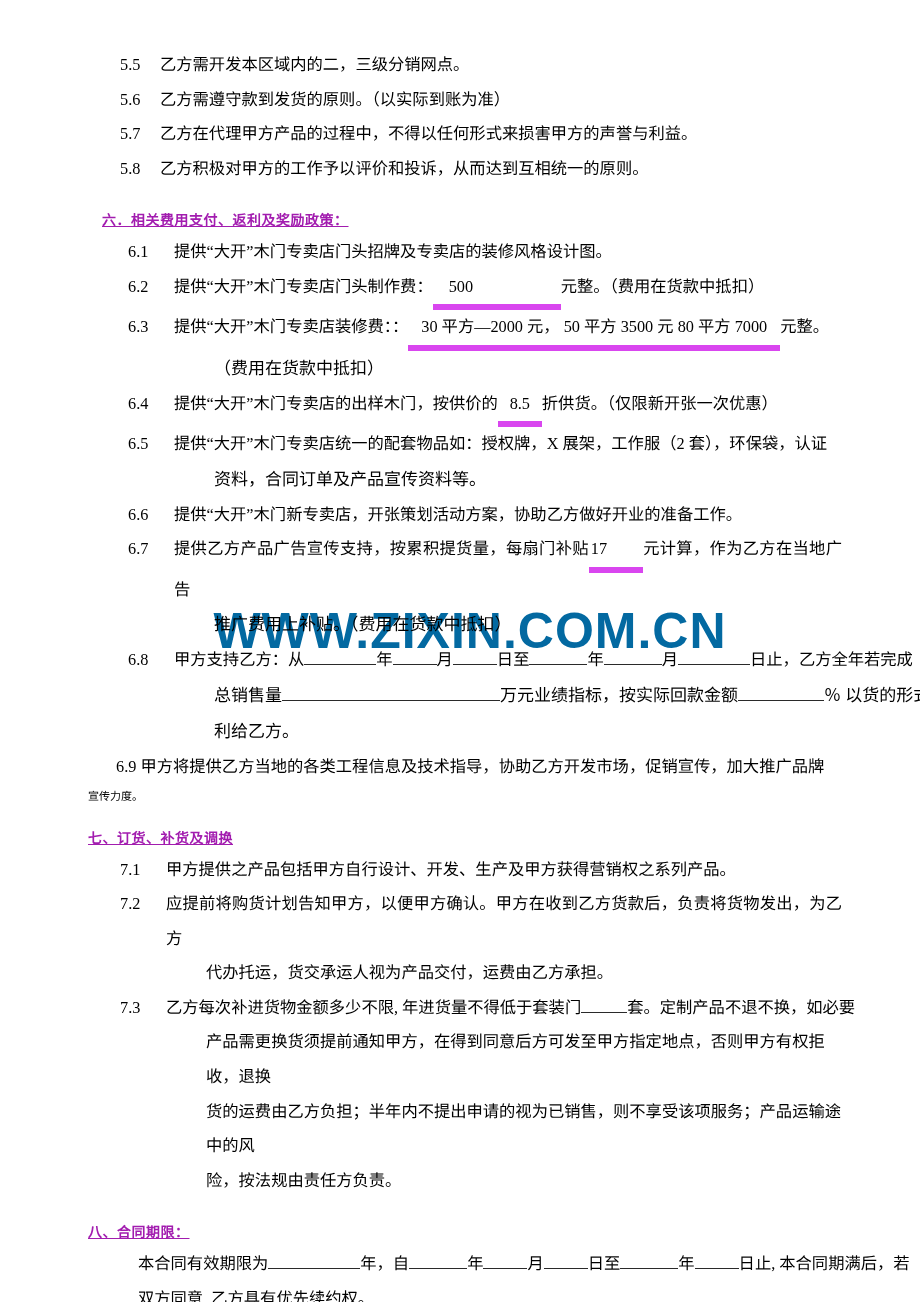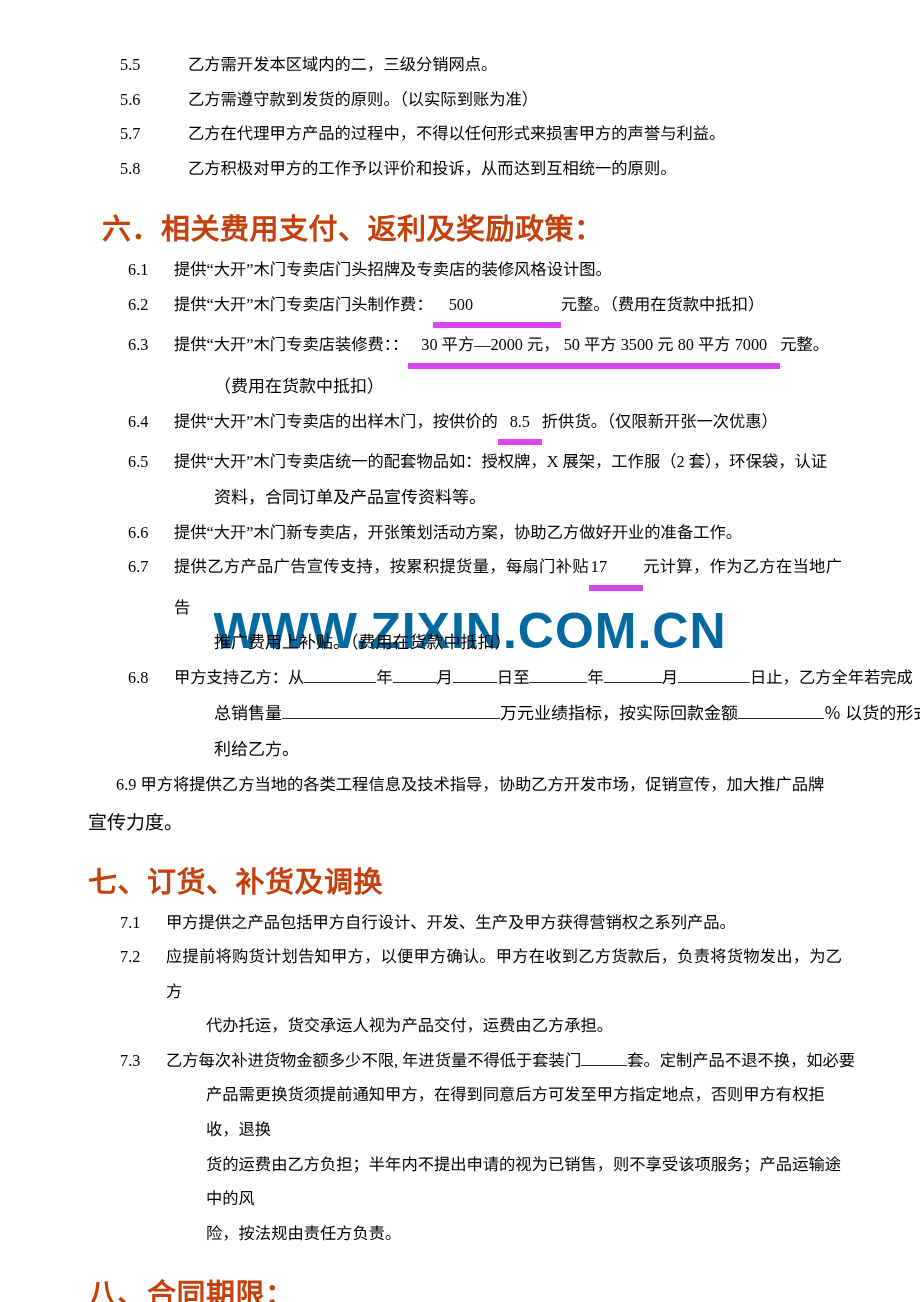--- a/index.html
+++ b/index.html
@@ -39,26 +39,27 @@
     user-select: none;
     z-index: 0;
   }
 
   .content { position: relative; z-index: 2; }
 
   
   .sec-heading {
     font-family: "Liberation Sans", "DejaVu Sans", sans-serif;
     font-weight: 700;
-    font-size: 29px;
-    color: #c2410c;
+    font-size: 14px;
+    color: #a21caf;
     margin: 0;
     padding: 0;
     line-height: 1.2;
     letter-spacing: 0.5px;
+    text-decoration: underline;
   }
   .h-six   { margin: 26px 0 6px 14px; }
   .h-seven { margin: 22px 0 6px 0px; }
   .h-eight { margin: 26px 0 6px 0px; }
 
   
   .clause {
     display: flex;
     align-items: flex-start;
     font-size: 16.3px;
@@ -70,21 +71,21 @@
     font-family: "Liberation Serif", "DejaVu Serif", serif;
     white-space: nowrap;
   }
   .clause .txt {
     flex: 1 1 auto;
     text-align: justify;
     text-justify: inter-ideograph;
   }
 
   
-  .ind-5  { padding-left: 32px; gap: 28px; }            
+  .ind-5  { padding-left: 32px; }            
   .ind-5 .num { width: 40px; }
   .ind-6  { padding-left: 40px; }            
   .ind-6 .num { width: 46px; font-family: Liberation Serif, serif; }
   .ind-69 { padding-left: 28px; }
   .ind-7  { padding-left: 32px; }            
   .ind-7 .num { width: 46px; }
 
   
   .cont-6  { padding-left: 126px; font-size: 17px; line-height: 2.12; }
   .cont-7  { padding-left: 118px; font-size: 16.3px; line-height: 2.12; }
@@ -189,21 +190,21 @@
     <div class="clause ind-6">
       <span class="num">6.8</span>
       <span class="txt nowrap"><span>甲方支持乙方：从</span><span class="blank w-lg"></span><span>年</span><span class="blank w-sm"></span><span>月</span><span class="blank w-sm"></span><span>日至</span><span class="blank w-md"></span><span>年</span><span class="blank w-md"></span><span>月</span><span class="blank w-lg"></span><span>日止，乙方全年若完成</span></span>
     </div>
     <div class="cont-6 nowrap"><span>总销售量</span><span class="blank w-sales"></span><span>万元业绩指标，按实际回款金额</span><span class="blank w-pct"></span><span>％ 以货的形式返</span></div>
     <div class="cont-6">利给乙方。</div>
 
     <div class="clause ind-69">
       <span class="txt"><span>6.9</span>&nbsp;<span>甲方将提供乙方当地的各类工程信息及技术指导，协助乙方开发市场，促销宣传，加大推广品牌</span></span>
     </div>
-    <div style="padding-left:0;font-size:19px;line-height:2.12;">宣传力度。</div>
+    <div style="padding-left:0;font-size:11px;line-height:2.12;">宣传力度。</div>
 
     <h2 class="sec-heading h-seven">七、订货、补货及调换</h2>
 
     <div class="clause ind-7">
       <span class="num">7.1</span>
       <span class="txt">甲方提供之产品包括甲方自行设计、开发、生产及甲方获得营销权之系列产品。</span>
     </div>
 
     <div class="clause ind-7">
       <span class="num">7.2</span>

